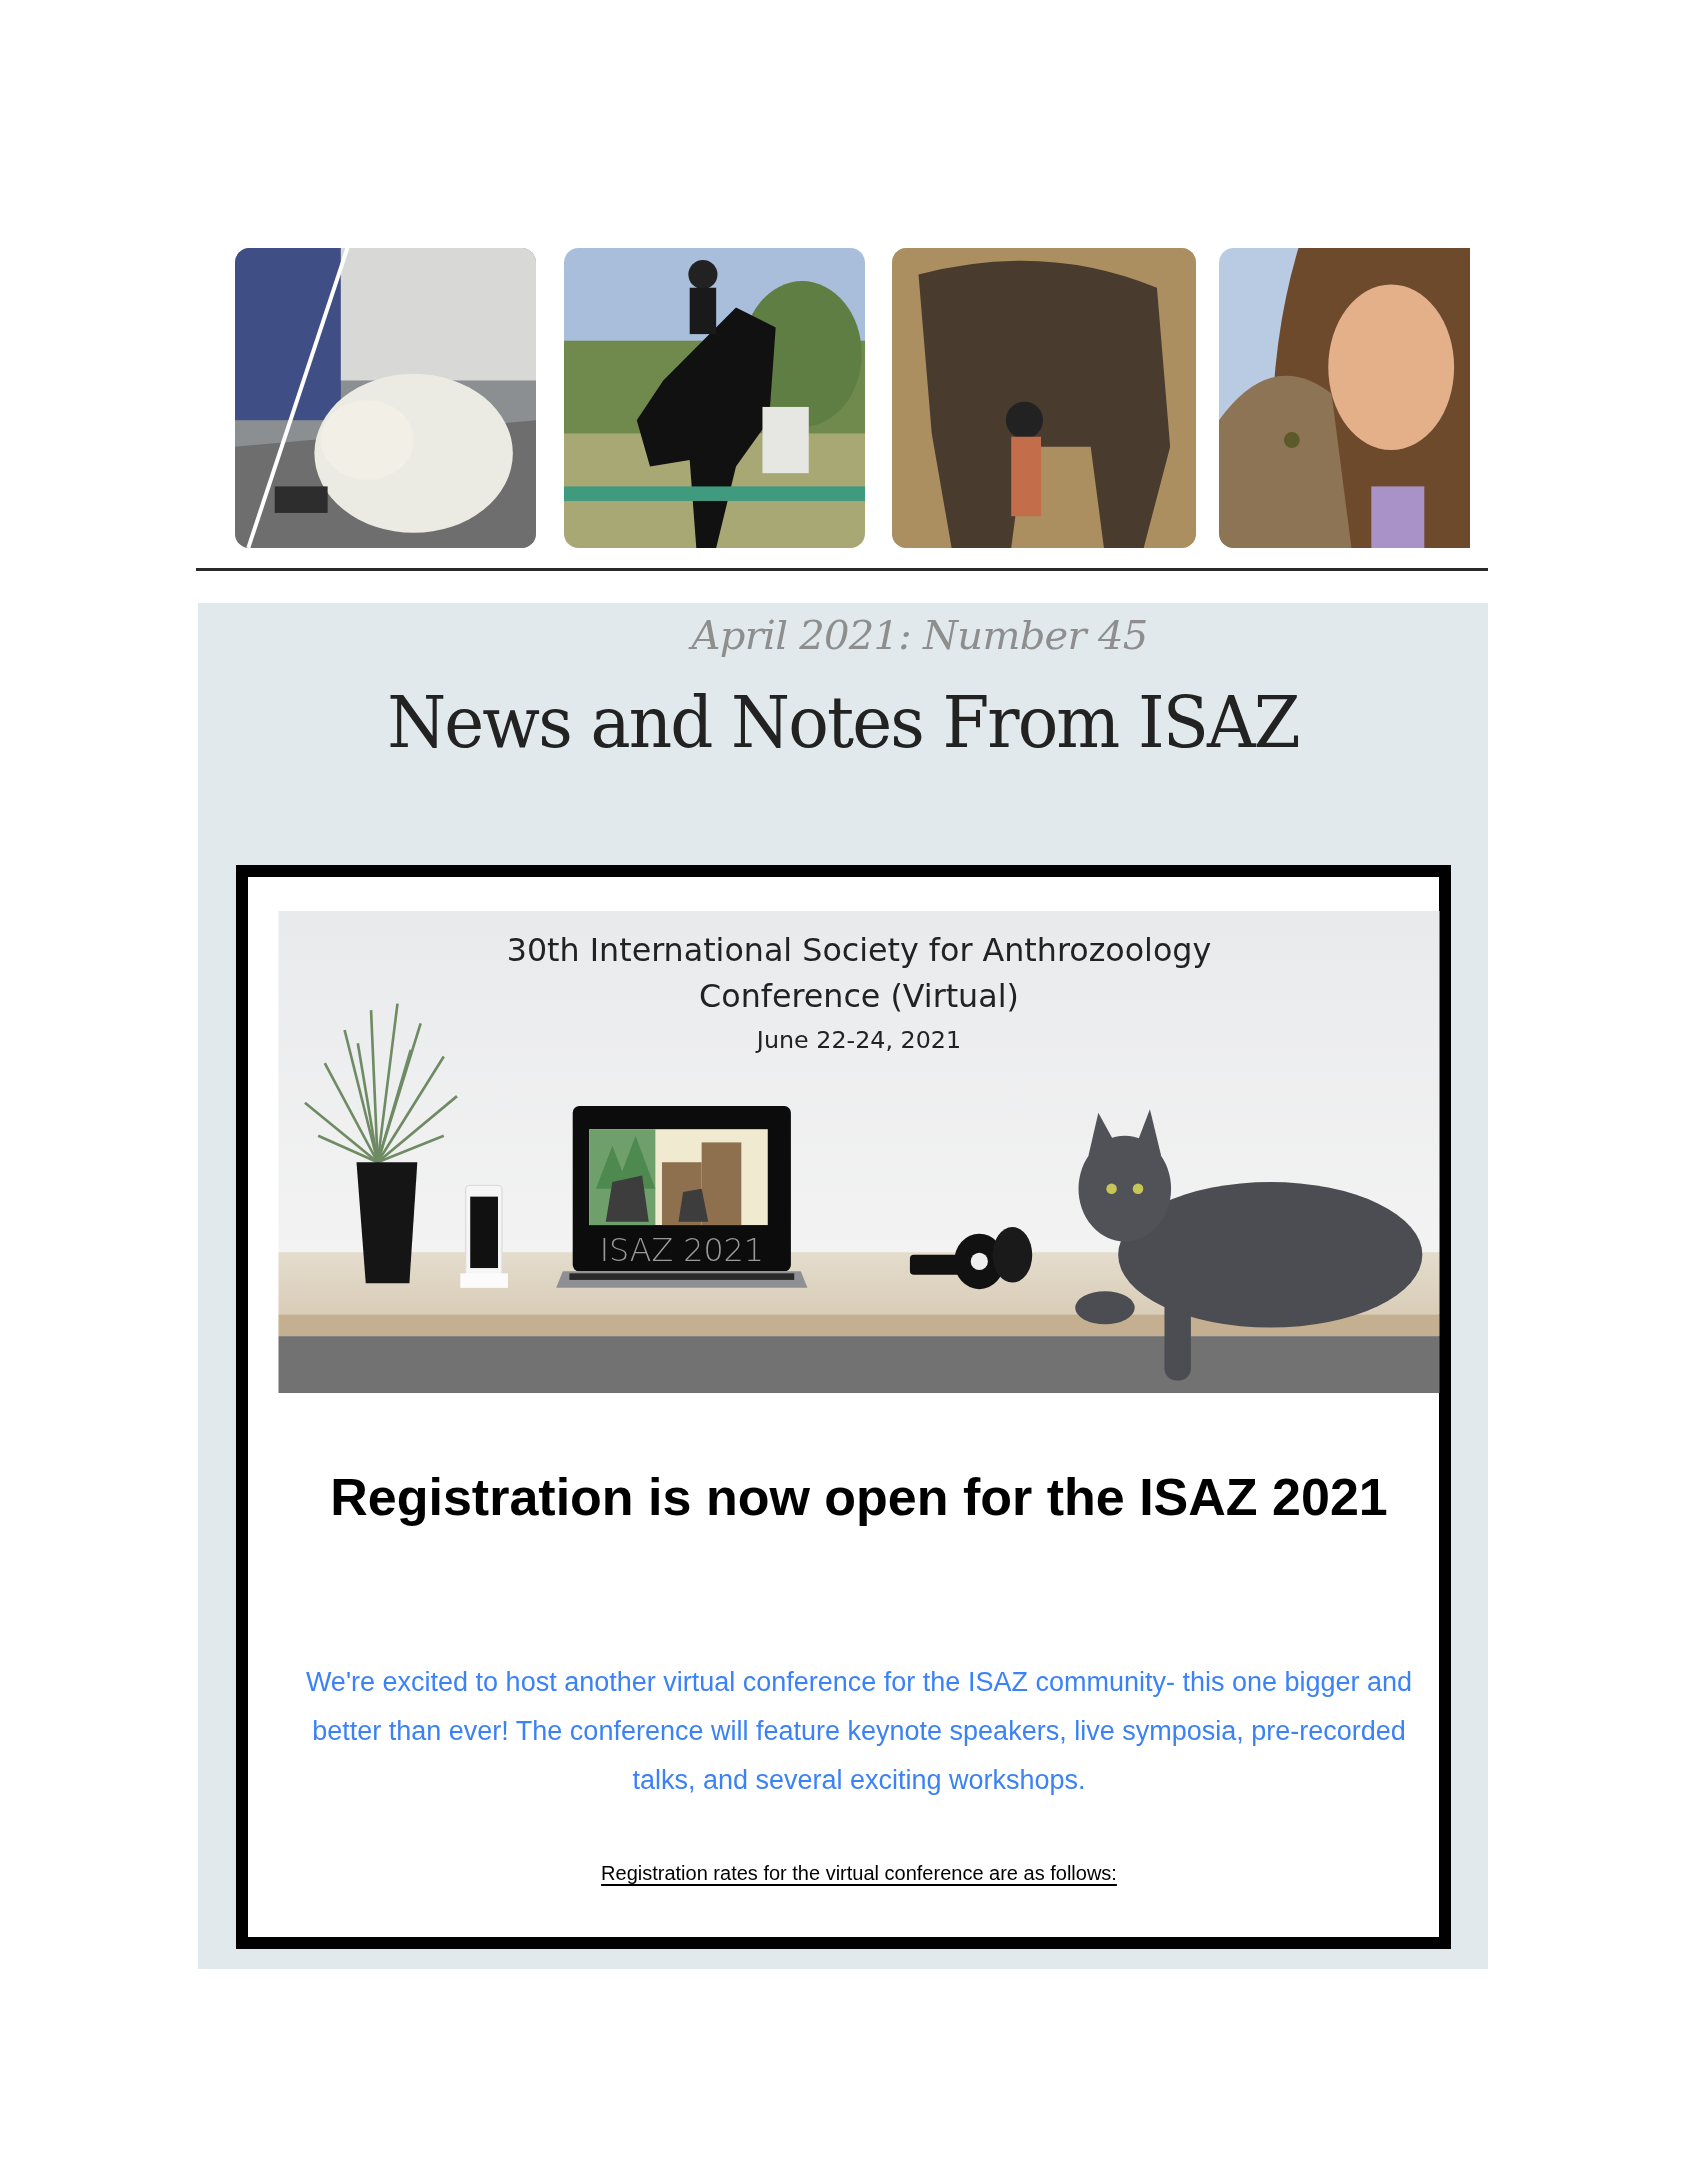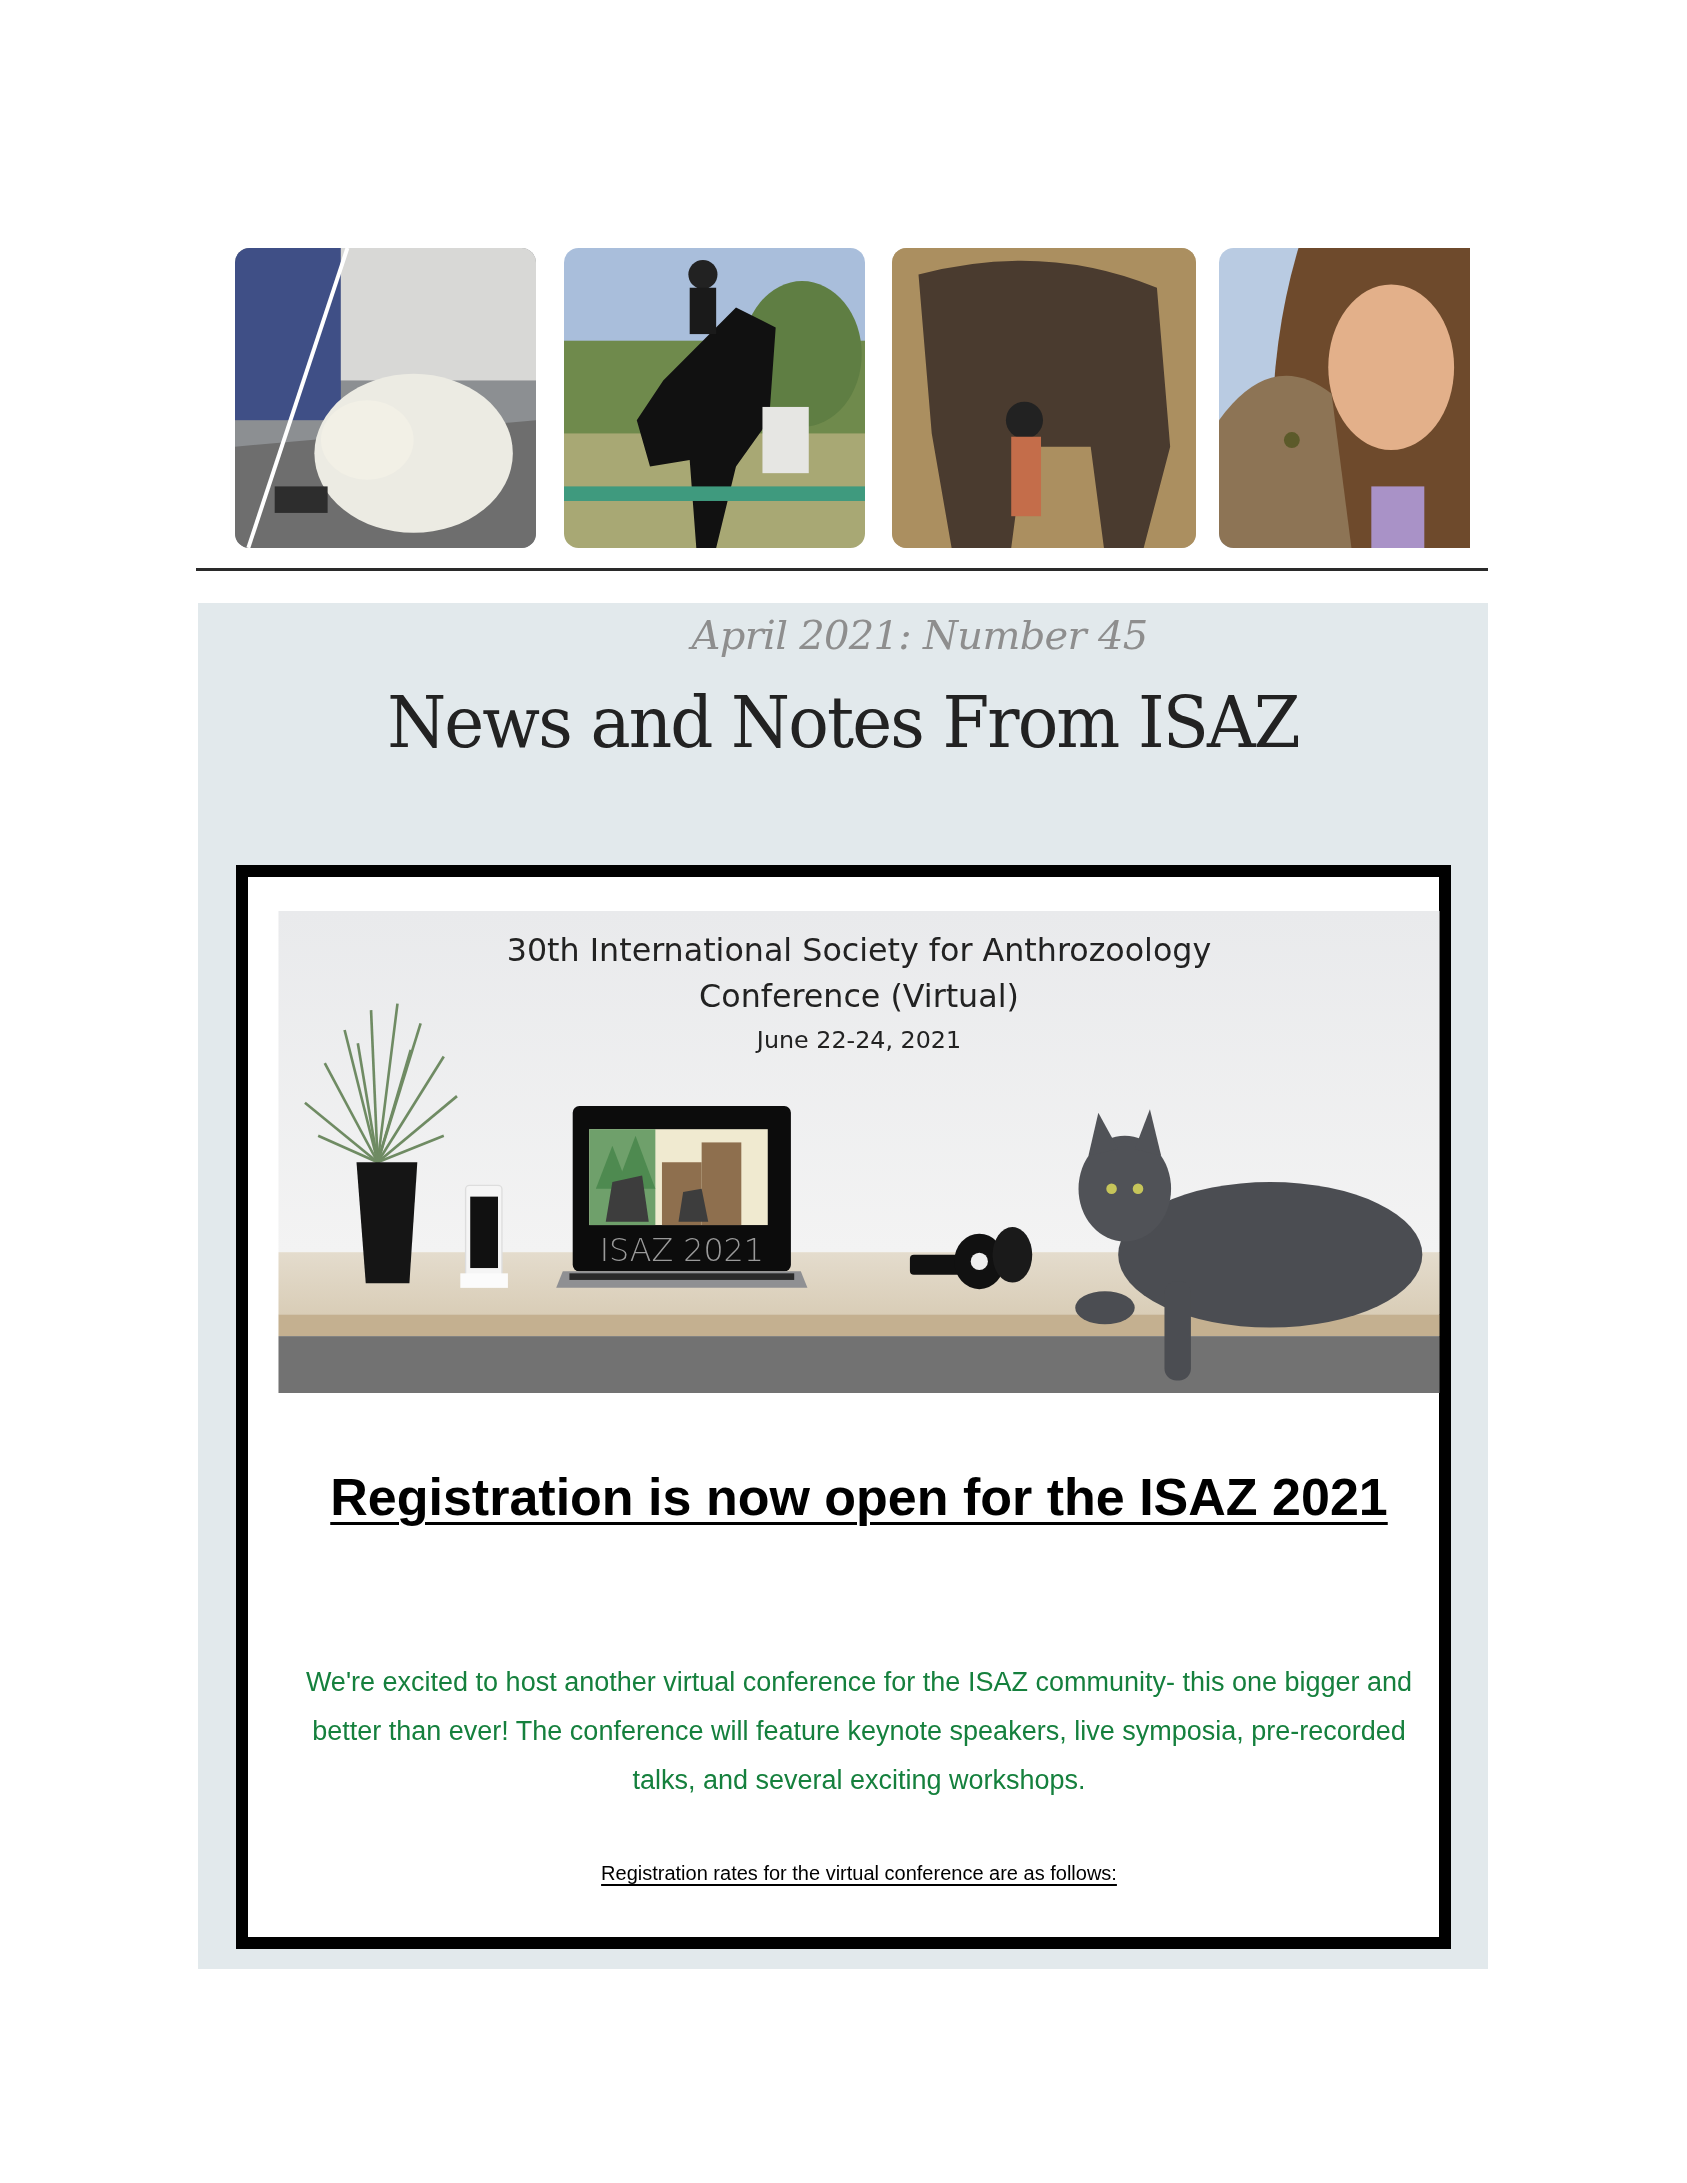--- a/index.html
+++ b/index.html
@@ -16,23 +16,23 @@
 
   .issue { left:198px; top:612px; width:1443px; text-align:center; font-family:"DejaVu Serif", "Liberation Serif", serif; font-style:italic; font-size:40px; color:#8e8e8e; letter-spacing:-0.7px; }
   .title { left:198px; top:681px; width:1290px; text-align:center; font-family:"DejaVu Serif", "Liberation Serif", serif; font-size:71px; color:#222222; letter-spacing:-2px; transform:scaleX(0.95); }
 
   .frame { left:236px; top:865px; width:1191px; height:1060px; border:12.6px solid #000; background:#ffffff; }
 
   .banner { left:278px; top:911px; width:1162px; height:482px; overflow:hidden; }
   .banner svg { display:block; }
 
   .reg-heading { left:278px; top:1452px; width:1162px; text-align:center; font-weight:bold; font-size:52px; line-height:90px; color:#000; }
-  .reg-heading span { text-decoration:underline; text-decoration-thickness:3.3px; text-underline-offset:6.6px; }
+  .reg-heading span { text-decoration-thickness:3.3px; text-underline-offset:6.6px; }
 
-  .body-text { left:298px; top:1658px; width:1122px; text-align:center; font-size:27px; line-height:49px; color:#15803d; }
+  .body-text { left:298px; top:1658px; width:1122px; text-align:center; font-size:27px; line-height:49px; color:#3b82f6; }
 
   .rates-link { left:278px; top:1862px; width:1162px; text-align:center; font-size:20px; color:#000; }
   .rates-link span { text-decoration:underline; text-underline-offset:4px; cursor:pointer; }
 </style>
 </head>
 <body>
 
 <div class="photo" style="left:235px; width:301px;">
   <svg viewBox="0 0 455 453" preserveAspectRatio="none">
     <rect width="455" height="453" fill="#8c8f92"></rect>

